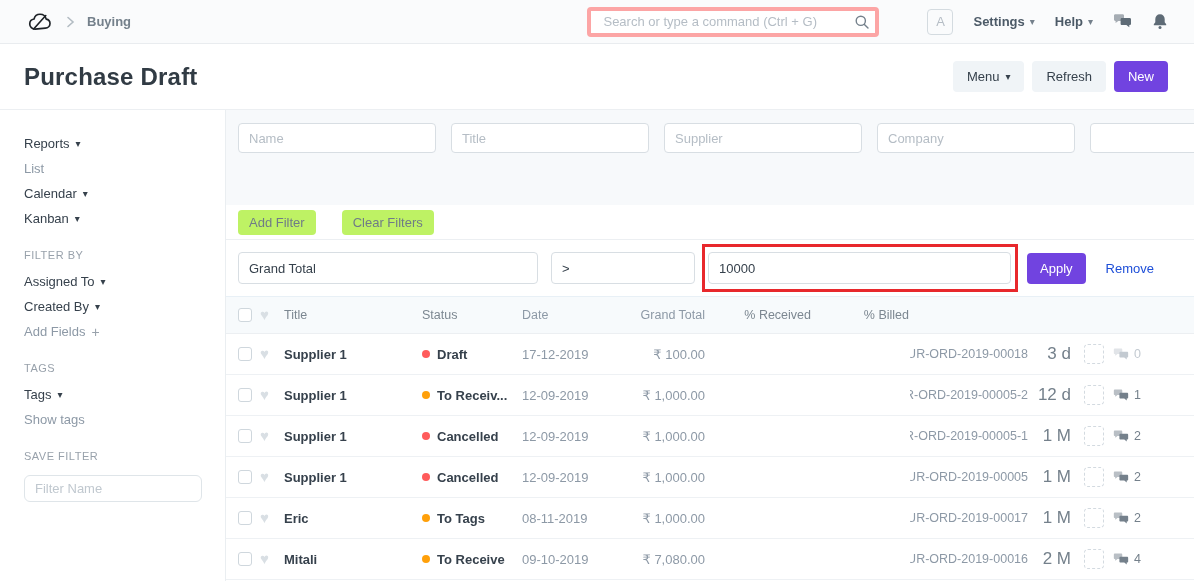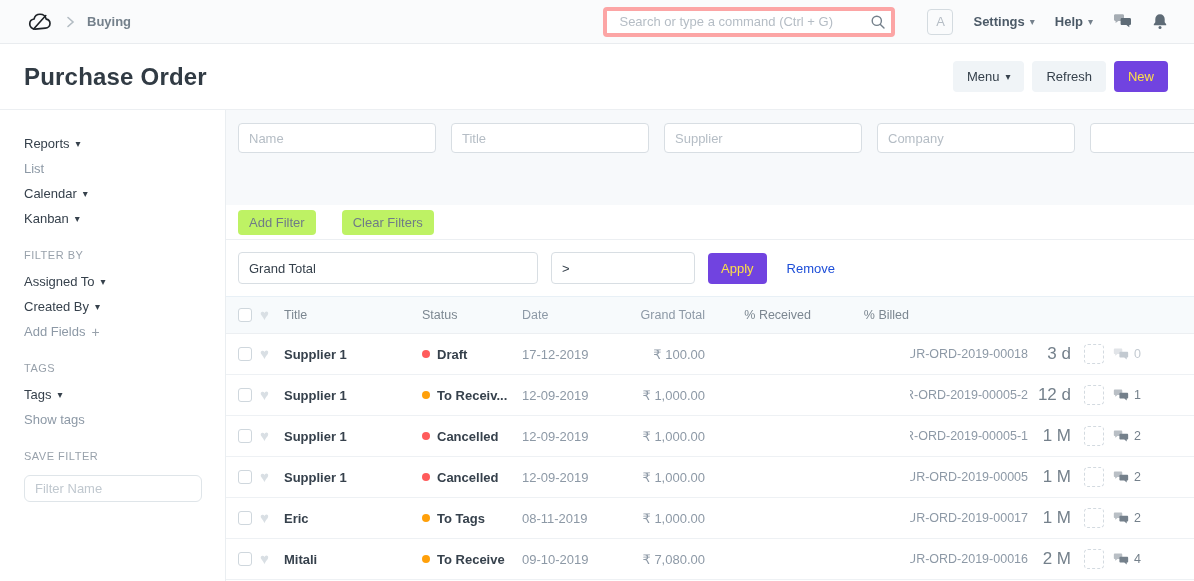--- a/index.html
+++ b/index.html
@@ -4,21 +4,21 @@
 <style>
   * { box-sizing: border-box; }
   html,body { margin:0; padding:0; }
   body {
     width:1194px; height:581px; overflow:hidden;
     font-family:"Liberation Sans","DejaVu Sans",sans-serif;
     color:#36414c; background:#fff; font-size:13px;
   }
   
   .navbar { height:44px; background:#fafbfc; border-bottom:1px solid #e9ecef;
-            display:flex; align-items:center; padding:0 26px 0 28px; }
+            display:flex; align-items:center; padding:0 26px 0 28px;gap:16px; }
   .nav-left { display:flex; align-items:center; gap:12px; }
   .logo { display:flex; align-items:center; cursor:pointer; }
   .crumb-chev { color:#b3bcc3; display:flex; }
   .crumb { font-weight:700; color:#74808b; font-size:13px; cursor:pointer; }
   .nav-search { margin-left:auto; position:relative; width:292px; }
   .nav-search input { width:100%; height:30px; border:4px solid #fca5a5; border-radius:4px;
                       padding:0 32px 0 12px; font-size:13px; color:#36414c; background:#fff; outline:none; }
   .nav-search input::placeholder { color:#b5bdc5; }
   .search-ic { position:absolute; right:9px; top:7px; }
   .nav-right { display:flex; align-items:center; gap:20px; margin-left:32px; }
@@ -31,21 +31,21 @@
   .nav-ico { display:flex; cursor:pointer; }
   
   .page-header { height:66px; display:flex; align-items:center;
                  padding:0 26px 0 24px; border-bottom:1px solid #eceff2; background:#fff; }
   .page-title { font-size:24px; font-weight:700; color:#313b44; letter-spacing:.2px; }
   .header-actions { margin-left:auto; display:flex; gap:8px; }
   .btn { border:none; border-radius:4px; font-size:13px; padding:8px 14px;
          background:#f0f4f7; color:#36414c; cursor:pointer;
          font-family:inherit; display:flex; align-items:center; gap:6px; }
   .btn .caret { color:#36414c; }
-  .btn-primary { background:var(--accent); color:#fde047;align-items:center; }
+  .btn-primary { background:var(--accent); color:#ffffff;align-items:center; }
   
   .layout { display:flex; height:471px; }
   .sidebar { width:225px; flex-shrink:0; padding:26px 18px 0 24px; }
   .side-item { display:flex; align-items:center; gap:6px; font-size:13px; color:#36414c;
                margin-bottom:9px; line-height:16px; cursor:pointer; }
   .side-item .caret { color:#36414c; }
   .muted-txt { color:#8d99a6; }
   .side-heading { font-size:11px; color:#98a1ab; letter-spacing:.5px; margin:22px 0 13px; }
   .plus { color:#98a1ab; font-size:14px; }
   .filter-name-input { width:178px; height:27px; border:1px solid #dfe5e9; border-radius:6px;
@@ -155,21 +155,21 @@
     <span class="nav-ico">
       <svg width="16" height="17" viewBox="0 0 16 17" fill="#5e6b76">
           <path d="M8 1.2c-2.9 0-4.7 2.1-4.7 4.8v3.2L1.8 11.3v1h12.4v-1L12.7 9.2V6c0-2.7-1.8-4.8-4.7-4.8z"></path>
           <circle cx="8" cy="14.4" r="1.5"></circle>
         </svg>
     </span>
   </div>
 </div>
 
 <div class="page-header">
-  <div class="page-title">Purchase Order</div>
+  <div class="page-title">Purchase Draft</div>
   <div class="header-actions">
     <button class="btn">
       <span>Menu</span>
       <span class="caret">▾</span>
     </button>
     <button class="btn">
       <span>Refresh</span>
     </button>
     <button class="btn btn-primary">
       <span>New</span>
@@ -241,20 +241,24 @@
 
     <div class="list-toolbar">
       <button class="chip">Add Filter</button>
       <button class="chip">Clear Filters</button>
 
     </div>
 
     <div class="filter-row">
       <input class="fr-input fr-field" value="Grand Total" style="">
       <input class="fr-input fr-op" value="&gt;" style="">
+      <span class="fr-value-wrap">
+        <input class="fr-input fr-value" value="10000" style="">
+        <span class="annotation"></span>
+      </span>
       <button class="btn btn-primary btn-apply">Apply</button>
       <span class="fr-remove">Remove</span>
     </div>
 
     <div class="thead">
       <span class="c-check">
           <input type="checkbox" class="cb" style="">
         </span>
       <span class="c-heart"><span class="heart">♥</span></span>
       <span class="c-title">Title</span>

